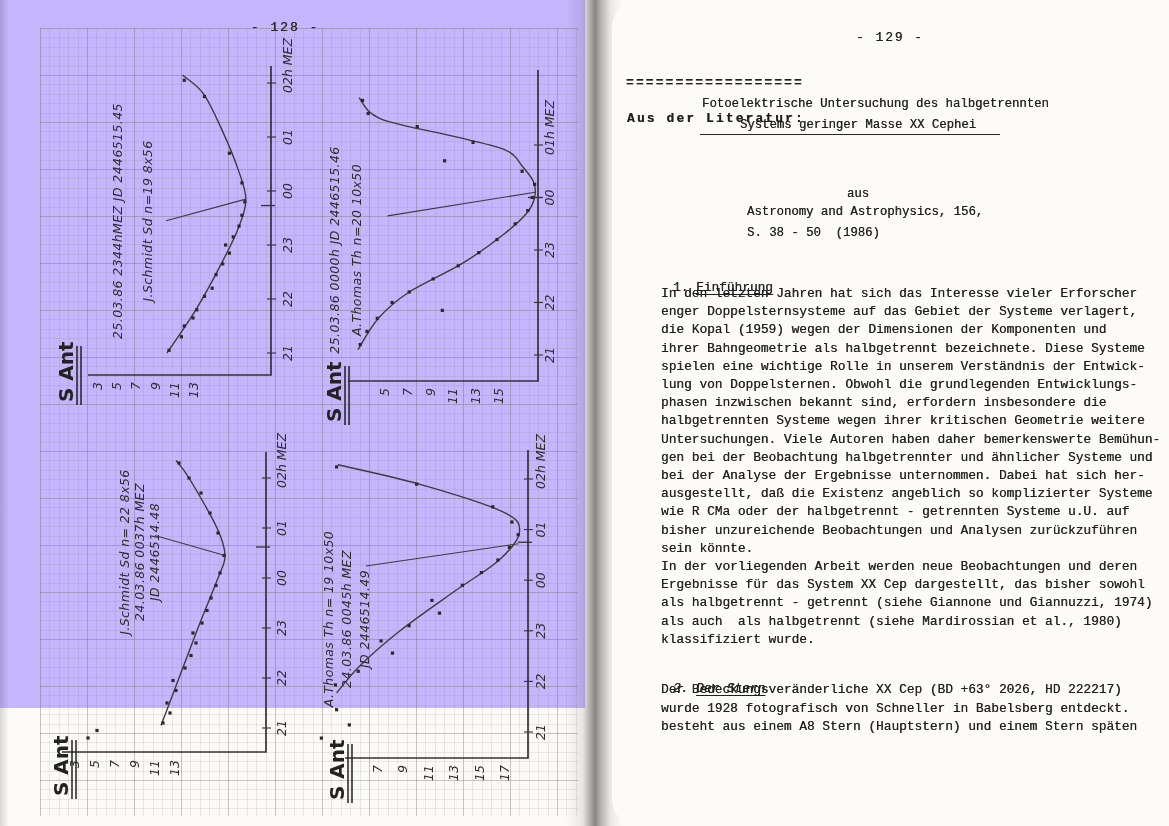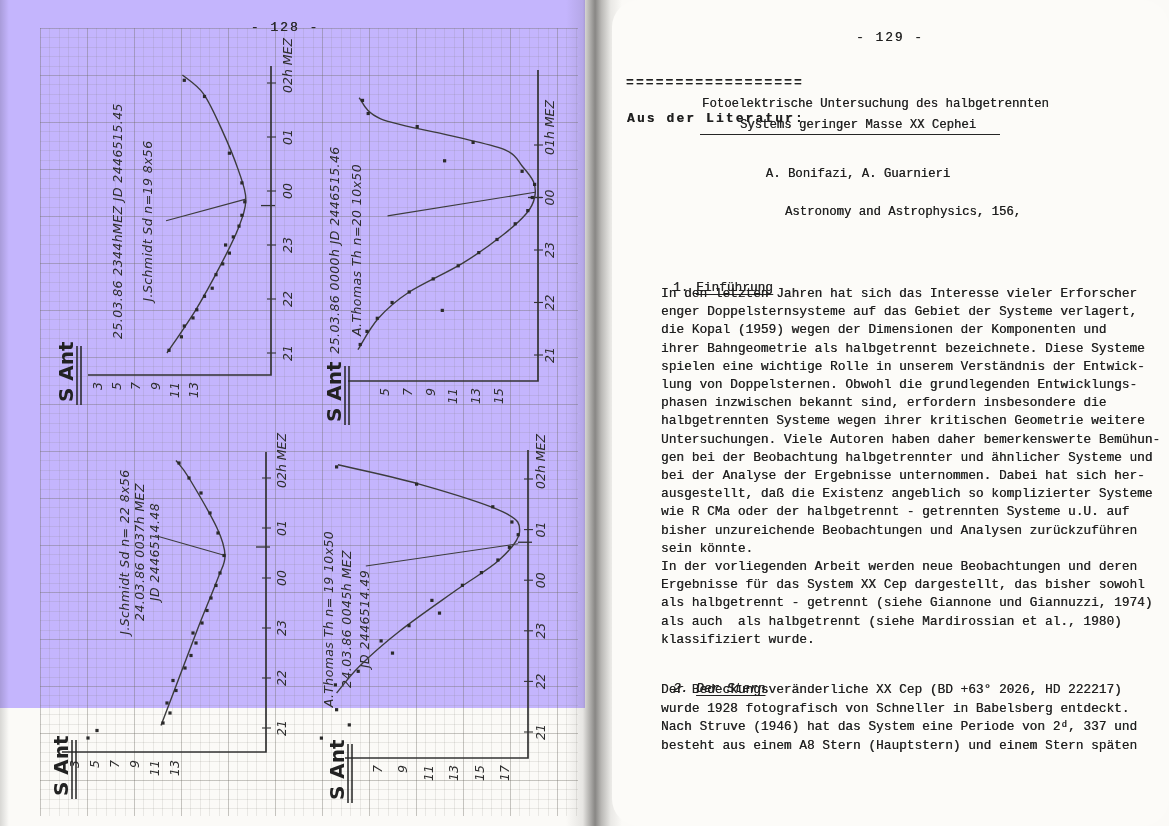--- a/index.html
+++ b/index.html
@@ -36,21 +36,21 @@
   #lit-h{left:15px;top:64px;font-weight:bold;letter-spacing:2.2px;line-height:13px;margin-top:48px;}
   #lit-u{left:14px;top:76px;font-weight:bold;letter-spacing:2.2px;line-height:13px;}
   .refline{position:absolute;left:90px;width:312px;text-align:center;font-size:12.3px;
            color:#1f1f1f;white-space:pre;text-shadow:0.35px 0 0 rgba(35,35,35,0.75);}
   #title1{top:97px;}
   #title2{top:118px;}
   #title-rule{position:absolute;left:88px;top:134px;width:300px;border-top:1.4px solid #262626;}
   #von{top:148px;}
   #authors{top:167px;}
   #aus{top:187px;}
-  #journal{left:135px;top:205px;text-align:center;}
+  #journal{left:135px;top:205px;text-align:left;}
   #pages{left:135px;top:226px;text-align:left;}
   .sec-h{left:15px;}
   #s1h{top:261px;}
   #s2h{top:662px;font-style:italic;}
   .sec-h .ul{text-decoration:underline;text-underline-offset:3px;}
   #s1b{left:49px;top:285px;}
   #s2b{left:49px;top:681px;line-height:18.7px;}
 </style>
 </head>
 <body>
@@ -297,27 +297,28 @@
 
   <div class="right-page">
     <div class="rp" id="pnum-right">- 129 -</div>
 
     <div class="rp" id="lit-h">Aus der Literatur:</div>
     <div class="rp" id="lit-u">==================</div>
 
     <div class="refline" id="title2">Systems geringer Masse XX Cephei</div>
     <div class="refline" id="title1">Fotoelektrische Untersuchung des halbgetrennten</div>
     <div id="title-rule"></div>
-    <div class="refline" id="authors">A. Bonifazi, A. Guarnieri</div>
+    <div class="refline" id="aus">aus</div>
     <div class="refline" id="journal">Astronomy and Astrophysics, 156,</div>
+    <div class="refline" id="pages">S. 38 - 50  (1986)</div>
 
     <div class="rp sec-h" id="s1h">
       <span>1. </span><span class="ul">Einführung</span>
     </div>
     <div class="rp" id="s1b"><div>In den letzten Jahren hat sich das Interesse vieler Erforscher</div><div>enger Doppelsternsysteme auf das Gebiet der Systeme verlagert,</div><div>die Kopal (1959) wegen der Dimensionen der Komponenten und</div><div>ihrer Bahngeometrie als halbgetrennt bezeichnete. Diese Systeme</div><div>spielen eine wichtige Rolle in unserem Verständnis der Entwick-</div><div>lung von Doppelsternen. Obwohl die grundlegenden Entwicklungs-</div><div>phasen inzwischen bekannt sind, erfordern insbesondere die</div><div>halbgetrennten Systeme wegen ihrer kritischen Geometrie weitere</div><div>Untersuchungen. Viele Autoren haben daher bemerkenswerte Bemühun-</div><div>gen bei der Beobachtung halbgetrennter und ähnlicher Systeme und</div><div>bei der Analyse der Ergebnisse unternommen. Dabei hat sich her-</div><div>ausgestellt, daß die Existenz angeblich so komplizierter Systeme</div><div>wie R CMa oder der halbgetrennt - getrennten Systeme u.U. auf</div><div>bisher unzureichende Beobachtungen und Analysen zurückzuführen</div><div>sein könnte.</div><div>In der vorliegenden Arbeit werden neue Beobachtungen und deren</div><div>Ergebnisse für das System XX Cep dargestellt, das bisher sowohl</div><div>als halbgetrennt - getrennt (siehe Giannone und Giannuzzi, 1974)</div><div>als auch  als halbgetrennt (siehe Mardirossian et al., 1980)</div><div>klassifiziert wurde.</div></div>
 
     <div class="rp sec-h" id="s2h">
       <span>2. </span><span class="ul">Der Stern</span>
     </div>
-    <div class="rp" id="s2b"><div>Der Bedeckungsveränderliche XX Cep (BD +63° 2026, HD 222217)</div><div>wurde 1928 fotografisch von Schneller in Babelsberg entdeckt.</div><div>Nach Struve (1946) hat das System eine Periode von 2ᵈ, 337 und</div><div>besteht aus einem A8 Stern (Hauptstern) und einem Stern späten</div></div>
+    <div class="rp" id="s2b"><div>Der Bedeckungsveränderliche XX Cep (BD +63° 2026, HD 222217)</div><div>wurde 1928 fotografisch von Schneller in Babelsberg entdeckt.</div><div>besteht aus einem A8 Stern (Hauptstern) und einem Stern späten</div></div>
   </div>
 
 </div>
 
 </body></html>

